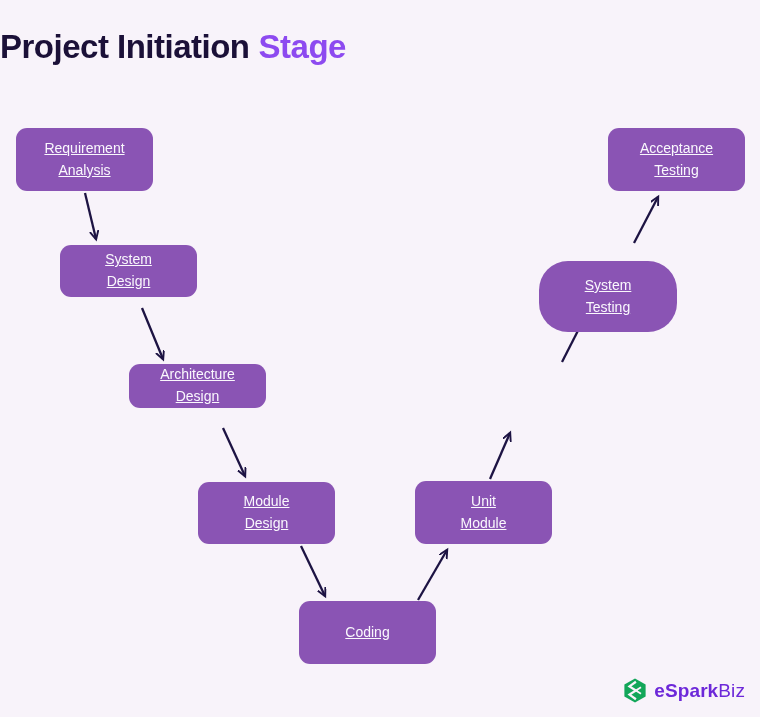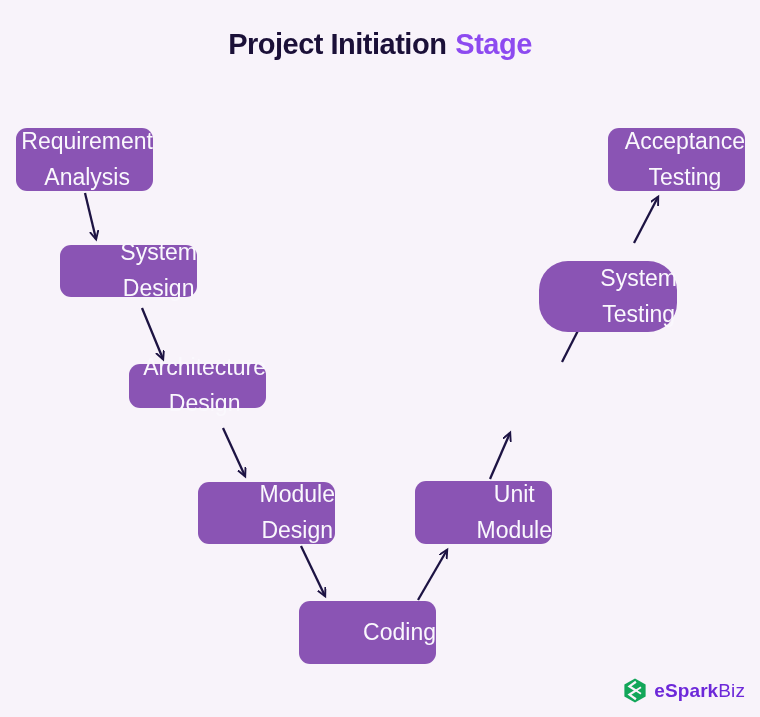--- a/index.html
+++ b/index.html
@@ -13,47 +13,47 @@
     height: 717px;
     background: #f8f3fa;
     overflow: hidden;
   }
   h1.title {
     position: absolute;
     top: 28px;
     left: 0;
     width: 100%;
     margin: 0;
-    text-align: center;
-    font-size: 29px;
+    font-size: 33px;
     font-weight: 700;
     letter-spacing: -0.5px;
     color: #1b1038;
   }
   h1.title .accent { color: #8d4af0; }
   h1.title .main { margin-right: 9px; }
 
   .arrows {
     position: absolute;
     top: 0; left: 0;
     width: 760px; height: 717px;
     pointer-events: none;
   }
 
   .node {
     position: absolute;
     background: #8a54b4;
     border-radius: 11px;
     display: flex;
     align-items: center;
-    justify-content: flex-end;
+    justify-content: center;
     color: #faf8fd;
-    font-size: 23px;
+    font-size: 14px;
     line-height: 1.55;
     text-align: center;
+    text-decoration: underline;
   }
   .node .label {
     width: min-content;
     min-width: 60px;
     text-align: center;
   }
   .n-ra { left: 16px;  top: 128px; width: 137px; height: 63px; }
   .n-sd { left: 60px;  top: 245px; width: 137px; height: 52px; }
   .n-ad { left: 129px; top: 364px; width: 137px; height: 44px; }
   .n-md { left: 198px; top: 482px; width: 137px; height: 62px; }

